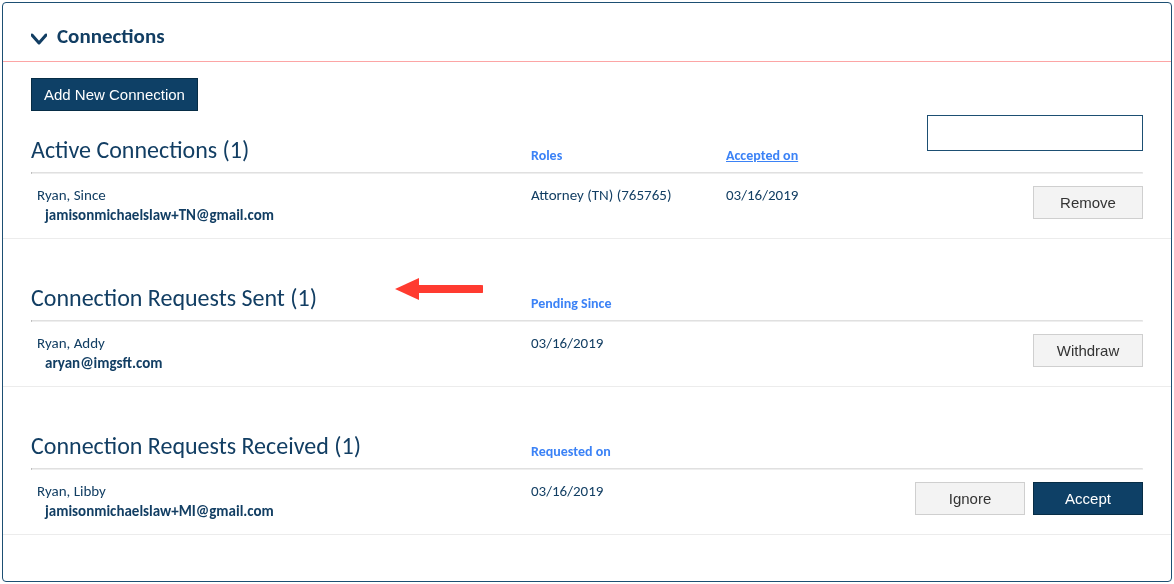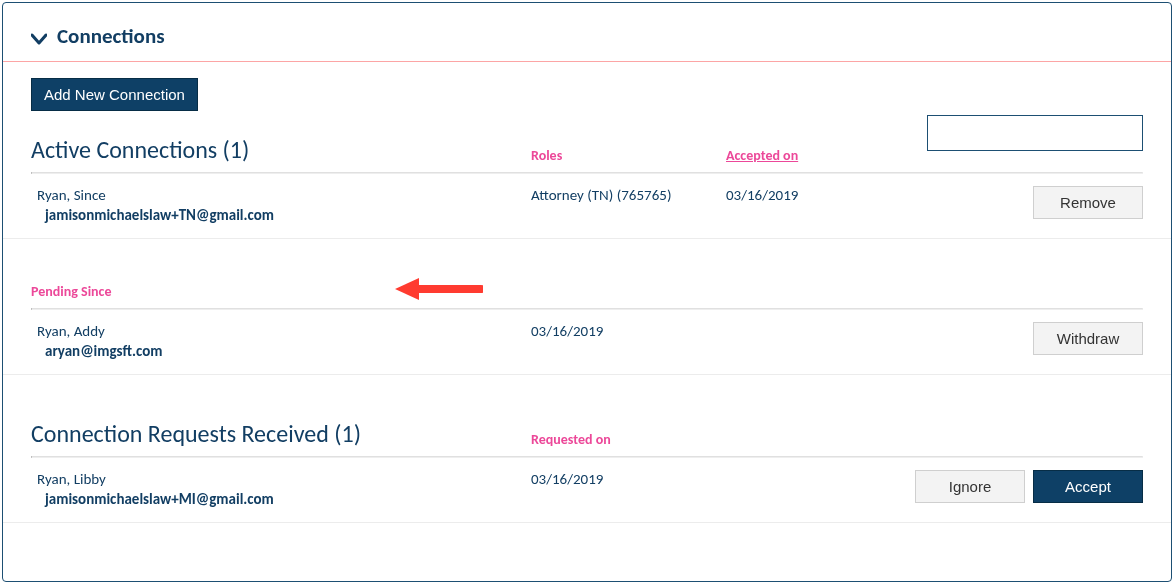--- a/index.html
+++ b/index.html
@@ -60,21 +60,21 @@
   }
   .section-title {
     color: #123e63;
     font-size: 24px;
     font-weight: 400;
     width: 500px;
     flex: 0 0 500px;
     padding-bottom: 8px;
   }
   .col-head {
-    color: #ec4899;
+    color: #3b82f6;
     font-size: 14px;
     font-weight: 700;
     padding-bottom: 8px;
   }
   .col-roles { flex: 0 0 195px; }
   .col-date  { flex: 0 0 170px; text-decoration: underline; }
   .col-actions { flex: 1 1 auto; display:flex; justify-content:flex-end; align-items:flex-end; padding-bottom:8px; }
   .filter-wrap {
     position: absolute;
     right: 28px;
@@ -185,20 +185,21 @@
     </div>
     <div class="roles">Attorney (TN) (765765)</div>
     <div class="date">03/16/2019</div>
     <div class="actions">
       <button class="btn-secondary">Remove</button>
     </div>
   </div>
 
   <div class="section" style="position:relative; margin-top:28px;">
     <div class="section-head" style="position:relative;">
+      <div class="section-title">Connection Requests Sent (1)</div>
       <div class="col-head col-roles">Pending Since</div>
       <div class="col-head col-date"></div>
       <div class="col-actions"></div>
       <svg class="arrow-annot" viewBox="0 0 90 30">
         <line x1="88" y1="15" x2="20" y2="15" stroke="#ff3b30" stroke-width="8" stroke-linecap="round"></line>
         <polygon points="2,15 26,4 26,26" fill="#ff3b30"></polygon>
       </svg>
     </div>
   </div>
   <hr class="divider" style="margin:0 28px;">

